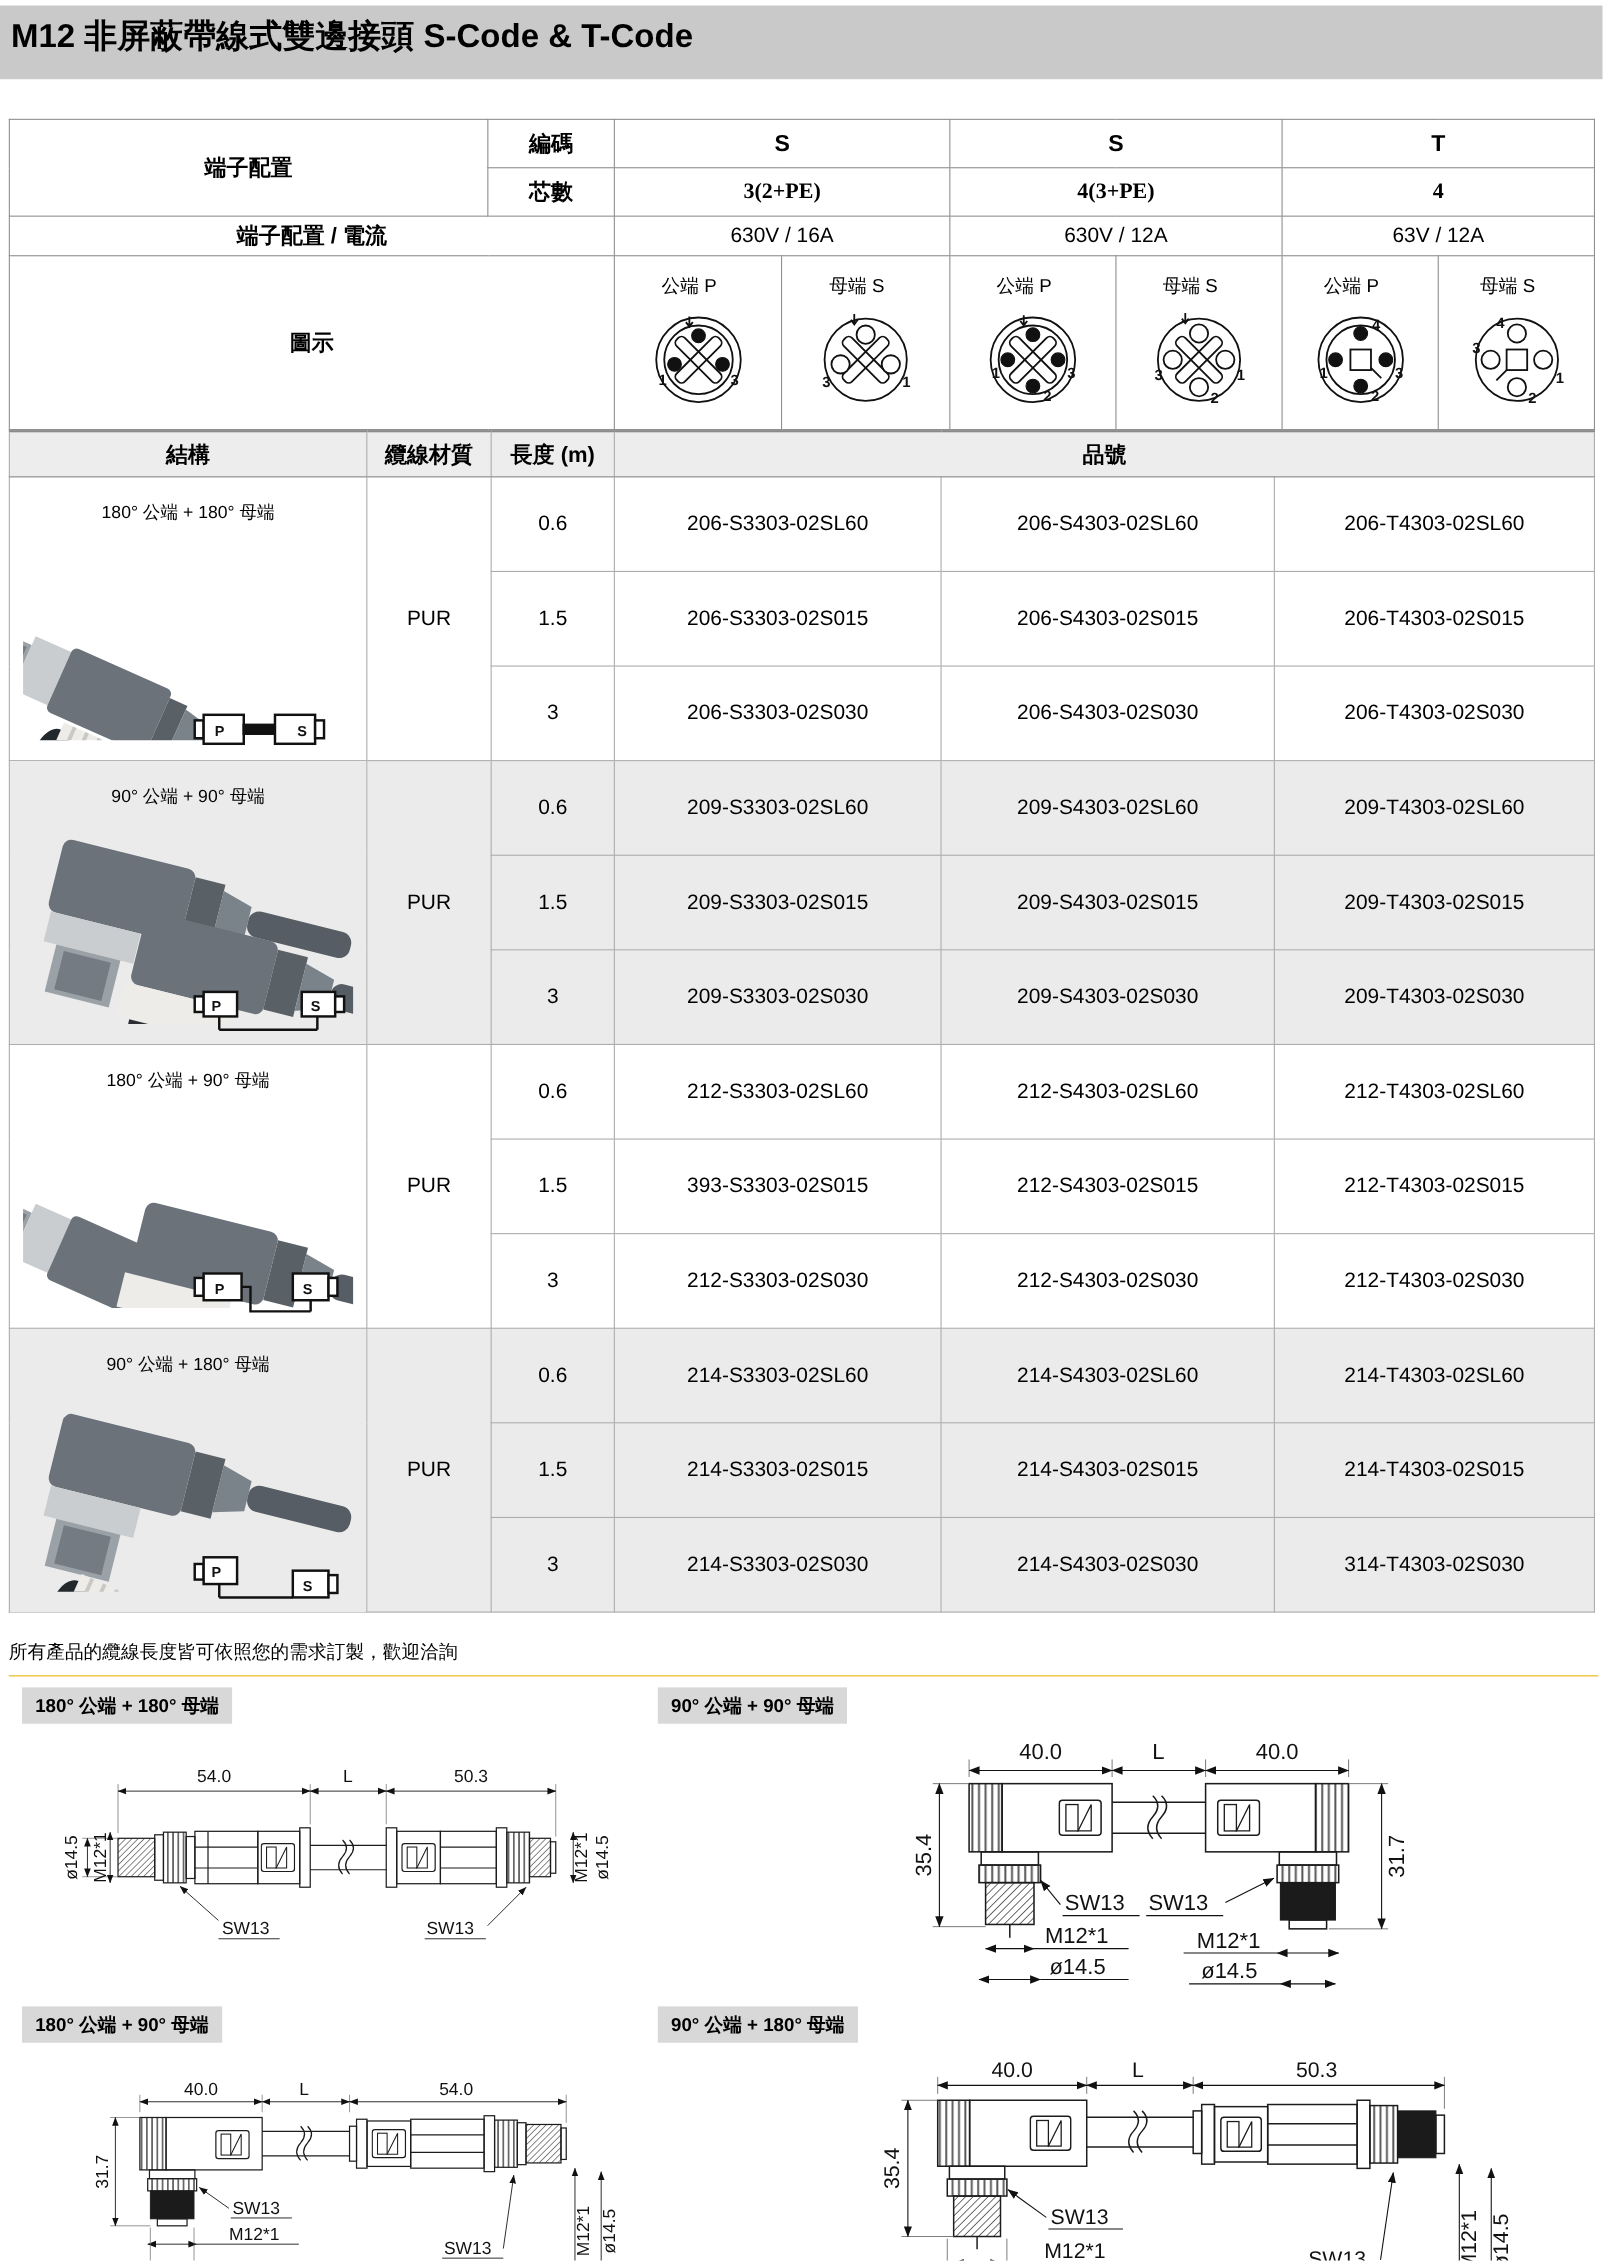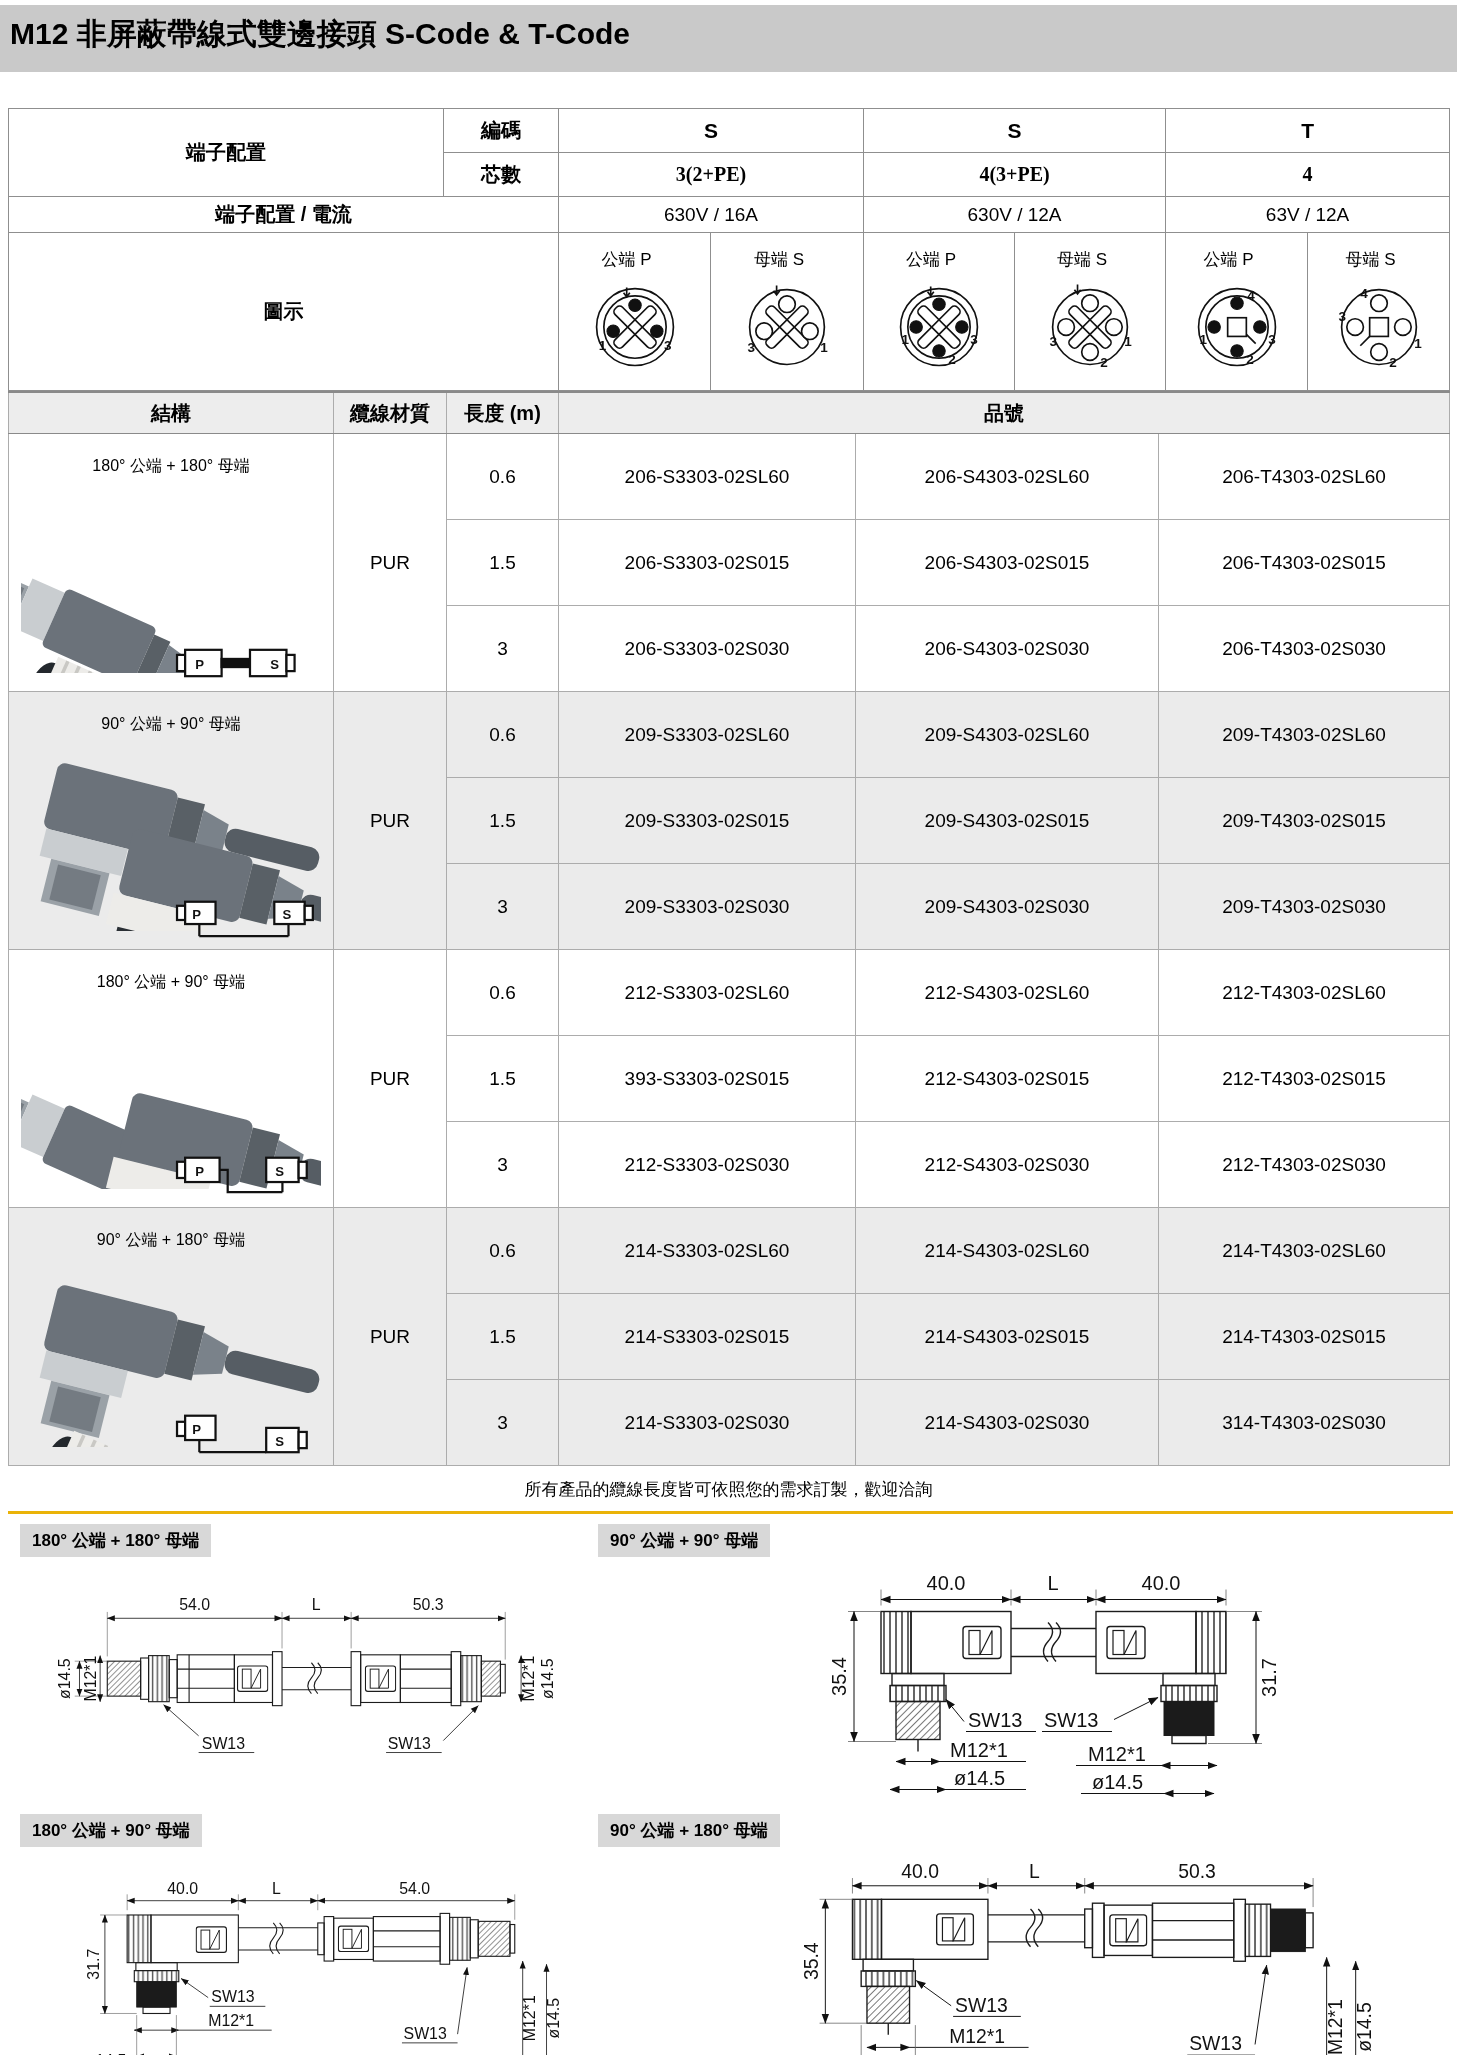--- a/index.html
+++ b/index.html
@@ -20,35 +20,35 @@
   .spec .lbl{font-size:20px;font-weight:bold;}
   .spec .code{font-size:21px;font-weight:bold;}
   .spec .cores{font-size:20px;font-weight:bold;font-family:Liberation Serif, serif;}
   .spec .rating{font-size:19px;}
   .face-head{font-size:17px;margin:4px 16px 0 0;}
   svg.face{display:block;margin:0 auto;width:104px;height:108px;}
   .fo{fill:none;stroke:#111;stroke-width:1.6px;}
   .pm{fill:#111;stroke:#111;}
   .pf{fill:#fff;stroke:#111;stroke-width:1.6px;}
   svg.face text{font-size:13px;font-weight:bold;fill:#111;}
-  .main{margin:0 0 0 8px;width:1441px;}
+  .main{margin:0 0 12px 8px;width:1441px;}
   .main td{border:1px solid #acacac;text-align:center;vertical-align:middle;font-size:19px;}
   .main tr.hd td{background:var(--header-bg);font-weight:bold;font-size:20px;height:38px;border-top:2px solid #8a8a8a;border-bottom:1px solid #8a8a8a;}
   .main tr.row{height:86px;}
   .main tr.alt td{background:var(--group-alt-bg);}
   .struct-cell{position:relative;padding:0;}
   .struct-label{font-size:16px;padding-top:4px;}
   svg.photo{display:block;width:300px;height:196px;margin:0 auto;}
   svg.sch{position:absolute;right:6px;bottom:4px;width:152px;height:48px;}
   .sch rect{fill:#fff;stroke:#111;stroke-width:2.2px;}
   .sch .solid{fill:#111;}
   .sch text{font-size:13px;font-weight:bold;fill:#111;}
   .sch line,.sch path{stroke:#111;stroke-width:2.2px;fill:none;}
-  .note{width:1441px;margin-left:8px;text-align:center;font-size:17px;
-        padding:12px 4px 10px 0;border-bottom:3px solid #eab308;font-family:Liberation Mono, monospace;}
+  .note{width:1441px;margin-left:8px;text-align:left;font-size:17px;
+        padding:12px 4px 10px 0;border-bottom:1px solid #eab308;font-family:Liberation Mono, monospace;}
   .drawgrid{display:grid;grid-template-columns:578px 871px;padding:4px 0 0 8px;}
   .dcell{position:relative;}
   .dlabel{display:inline-block;background:var(--label-box-bg);font-weight:bold;
           font-size:17px;padding:5px 12px;margin:6px 0 0 12px;}
   svg.draw{display:block;}
   .dcell.left svg.draw{width:556px;height:198px;margin-top:2px;}
   .dcell.right svg.draw{width:700px;height:249px;margin-top:2px;margin-left:110px;}
   .dcell.r2 svg.draw{height:240px;}
   .ol{fill:none;stroke:#1c1c1c;stroke-width:1.4px;}
   .fil{fill:url(#vlin);stroke:#1c1c1c;stroke-width:1.4px;}

